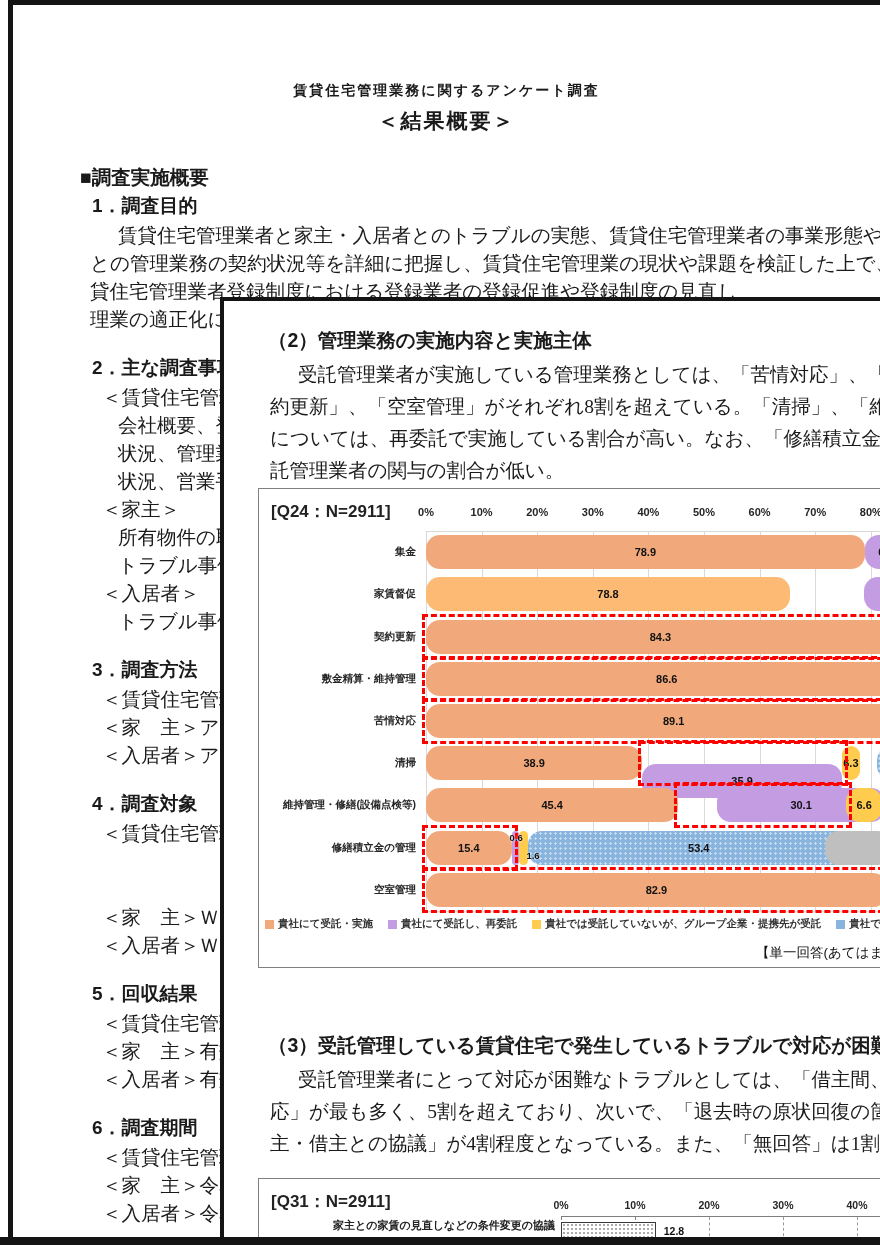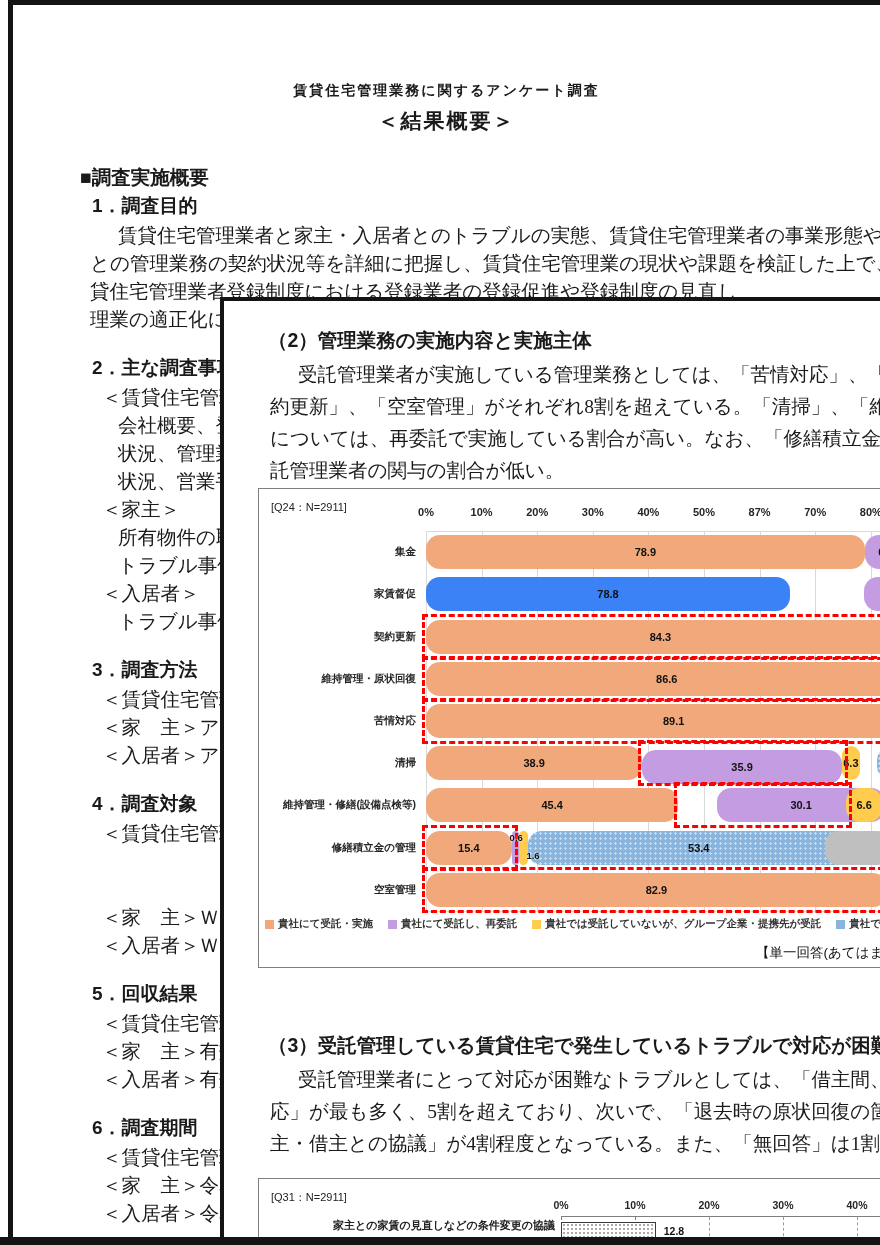--- a/index.html
+++ b/index.html
@@ -28,22 +28,22 @@
          border-left:4px solid #141414;border-top:4px solid #141414;box-sizing:border-box;
          overflow:hidden;z-index:10;}
   .s2h{position:absolute;left:44px;top:26px;font-size:19.5px;white-space:nowrap;}
   .s2lines{position:absolute;left:44px;top:58px;font-size:19.5px;line-height:32px;}
   .s3h{position:absolute;left:44px;top:731px;font-size:19.5px;white-space:nowrap;}
   .s3lines{position:absolute;left:44px;top:763px;font-size:19.5px;line-height:32px;}
   .chartbox{position:absolute;background:#fff;border:1px solid #808080;border-right:none;
             box-sizing:border-box;overflow:hidden;}
   .q24{left:34px;top:187px;width:622px;height:480px;}
   .q31{left:34px;top:877px;width:622px;height:70px;}
-  .qlabel{position:absolute;left:12px;top:11px;font-size:11px;color:#222;
-          font-family:"Liberation Sans",sans-serif;font-weight:normal;}
+  .qlabel{position:absolute;left:12px;top:11px;font-size:17px;color:#222;
+          font-family:"Liberation Sans",sans-serif;font-weight:bold;}
   .plotwrap{position:absolute;left:0;top:0;right:0;bottom:0;}
   .tick{position:absolute;width:44px;text-align:center;font-family:"Liberation Sans",sans-serif;
         font-weight:bold;font-size:11px;color:#262626;}
   .grid{position:absolute;width:1px;background:#D9D9D9;}
   .pline{position:absolute;height:1px;background:#D9D9D9;}
   .rlabel{position:absolute;left:0;width:162px;padding-right:5px;box-sizing:border-box;
           display:flex;align-items:center;justify-content:flex-end;white-space:nowrap;
           font-family:"Liberation Sans",sans-serif;font-weight:bold;font-size:10.5px;color:#262626;}
   .seg{position:absolute;height:34px;display:flex;align-items:center;justify-content:center;z-index:1;border-radius:14px;}
   .seg span{font-family:"Liberation Sans",sans-serif;font-weight:bold;font-size:11px;color:#111;}
@@ -137,57 +137,57 @@
           <div class="tick" style="left: 200.6px; top: 17px;">10%</div>
           <div class="grid" style="left: 278.2px; top: 42px; height: 380px;"></div>
           <div class="tick" style="left: 256.2px; top: 17px;">20%</div>
           <div class="grid" style="left: 333.8px; top: 42px; height: 380px;"></div>
           <div class="tick" style="left: 311.8px; top: 17px;">30%</div>
           <div class="grid" style="left: 389.4px; top: 42px; height: 380px;"></div>
           <div class="tick" style="left: 367.4px; top: 17px;">40%</div>
           <div class="grid" style="left: 445px; top: 42px; height: 380px;"></div>
           <div class="tick" style="left: 423px; top: 17px;">50%</div>
           <div class="grid" style="left: 500.6px; top: 42px; height: 380px;"></div>
-          <div class="tick" style="left: 478.6px; top: 17px;">87%</div>
+          <div class="tick" style="left: 478.6px; top: 17px;">60%</div>
           <div class="grid" style="left: 556.2px; top: 42px; height: 380px;"></div>
           <div class="tick" style="left: 534.2px; top: 17px;">70%</div>
           <div class="grid" style="left: 611.8px; top: 42px; height: 380px;"></div>
           <div class="tick" style="left: 589.8px; top: 17px;">80%</div>
           <div class="rlabel" style="top: 42px; height: 42.2222px;">集金</div>
           <div class="seg orange" style="left: 167px; top: 46.1111px; width: 438.684px; background-color: rgb(241, 169, 123);">
             <span>78.9</span>
           </div>
           <div class="seg purple" style="left: 605.684px; top: 46.1111px; width: 33.36px; background-color: rgb(196, 156, 226);">
             <span>6</span>
           </div>
           <div class="rlabel" style="top: 84.2222px; height: 42.2222px;">家賃督促</div>
-          <div class="seg orange" style="left: 167px; top: 88.3333px; width: 364px; background-color: #3b82f6;">
+          <div class="seg orange" style="left: 167px; top: 88.3333px; width: 364px; background-color: #fdba74;">
             <span>78.8</span>
           </div>
           <div class="seg purple" style="left: 605.128px; top: 88.3333px; width: 33.36px; background-color: rgb(196, 156, 226);"></div>
           <div class="rlabel" style="top: 126.444px; height: 42.2222px;">契約更新</div>
           <div class="seg orange" style="left: 167px; top: 130.556px; width: 468.708px; background-color: rgb(241, 169, 123);">
             <span>84.3</span>
           </div>
           <div class="hl" style="left: 163px; top: 124.556px; width: 478.708px; height: 46px; border-color: rgb(255, 0, 0);"></div>
-          <div class="rlabel" style="top: 168.667px; height: 42.2222px;">維持管理・原状回復</div>
+          <div class="rlabel" style="top: 168.667px; height: 42.2222px;">敷金精算・維持管理</div>
           <div class="seg orange" style="left: 167px; top: 172.778px; width: 481.496px; background-color: rgb(241, 169, 123);">
             <span>86.6</span>
           </div>
           <div class="hl" style="left: 163px; top: 166.778px; width: 491.496px; height: 46px; border-color: rgb(255, 0, 0);"></div>
           <div class="rlabel" style="top: 210.889px; height: 42.2222px;">苦情対応</div>
           <div class="seg orange" style="left: 167px; top: 215px; width: 495.396px; background-color: rgb(241, 169, 123);">
             <span>89.1</span>
           </div>
           <div class="hl" style="left: 163px; top: 209px; width: 505.396px; height: 46px; border-color: rgb(255, 0, 0);"></div>
           <div class="rlabel" style="top: 253.111px; height: 42.2222px;">清掃</div>
           <div class="seg orange" style="left: 167px; top: 257.222px; width: 216.284px; background-color: rgb(241, 169, 123);">
             <span>38.9</span>
           </div>
-          <div class="seg purple" style="left: 383.284px; top: 261px; width: 199.604px; background-color: rgb(196, 156, 226);">
+          <div class="seg purple" style="left: 383.284px; top: 275px; width: 199.604px; background-color: rgb(196, 156, 226);">
             <span>35.9</span>
           </div>
           <div class="hl" style="left: 379.284px; top: 251.222px; width: 209.604px; height: 46px; border-color: rgb(255, 0, 0);"></div>
           <div class="seg yellow" style="left: 582.888px; top: 257.222px; width: 18px; background-color: rgb(255, 204, 77);">
             <span>6.3</span>
           </div>
           <div class="seg blue" style="left: 617.916px; top: 257.222px; width: 105.64px; background-color: rgb(137, 180, 222);"></div>
           <div class="rlabel" style="top: 295.333px; height: 42.2222px;">維持管理・修繕(設備点検等)</div>
           <div class="seg orange" style="left: 167px; top: 299.444px; width: 252.424px; background-color: rgb(241, 169, 123);">
             <span>45.4</span>

